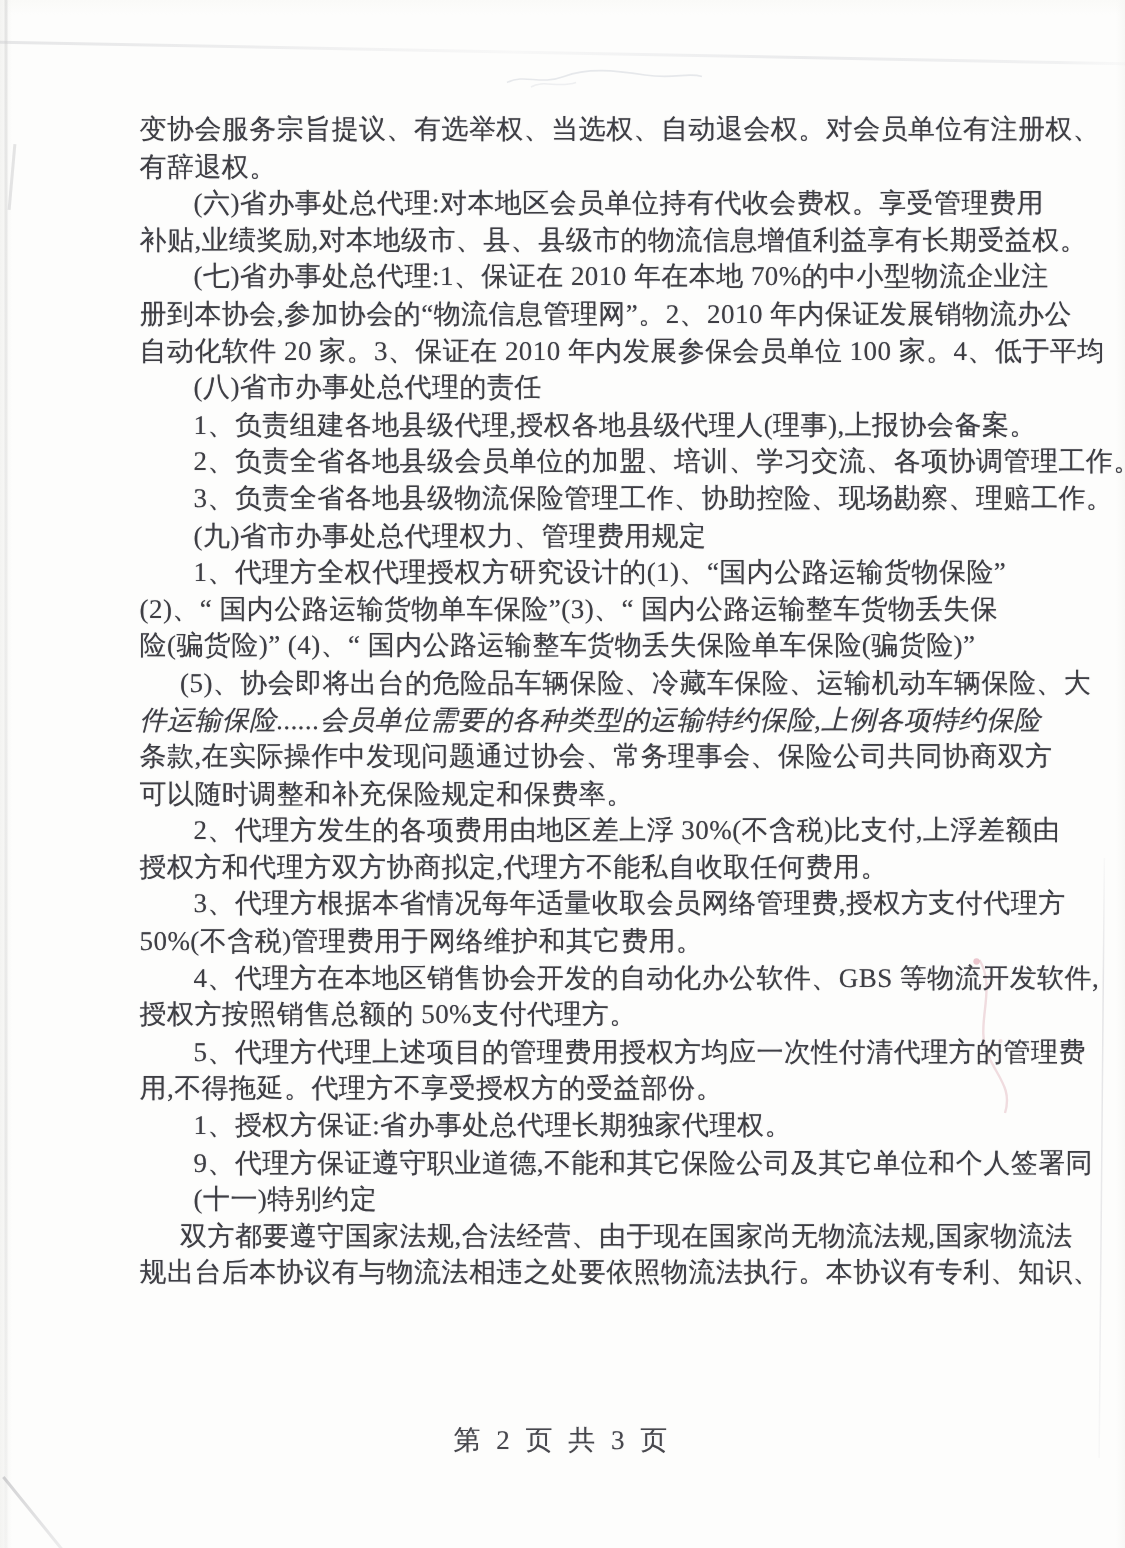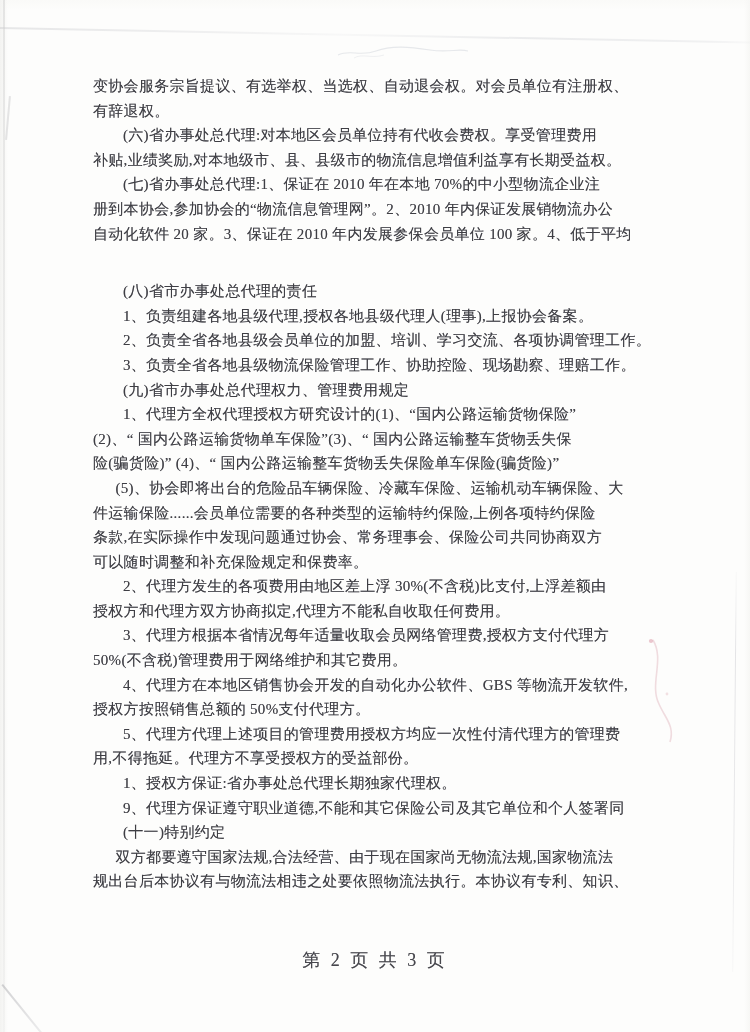--- a/index.html
+++ b/index.html
@@ -11,21 +11,21 @@
   .page{
     position:absolute;inset:0;
     background:
       linear-gradient(90deg,#f3f3f1 0px,rgba(255,255,255,0) 8px),
       linear-gradient(270deg,#f7f7f5 0px,rgba(255,255,255,0) 6px),
       linear-gradient(180deg,#fafaf8 0px,rgba(255,255,255,0) 10px),
       #fdfdfc;
   }
   .doc-body{
     position:absolute;left:93px;top:74px;width:576px;
-    font-size:15px;line-height:24.6px;
+    font-size:18px;line-height:24.6px;
     color:#3e3e44;letter-spacing:0.3px;
     text-shadow:0 0 0.6px rgba(70,70,78,0.55);
   }
   .line{white-space:nowrap;}
   .footer{
     position:absolute;left:0;right:0;top:948px;
     text-align:center;font-size:18px;color:#47474d;
     letter-spacing:3px;
     text-shadow:0 0 0.5px rgba(80,80,88,0.5);
   }
@@ -93,30 +93,30 @@
   </div>
 
   <div class="doc-body">
       <div class="line" style="padding-left: 0em;">变协会服务宗旨提议、有选举权、当选权、自动退会权。对会员单位有注册权、</div>
       <div class="line" style="padding-left: 0em;">有辞退权。</div>
       <div class="line" style="padding-left: 2em;">(六)省办事处总代理:对本地区会员单位持有代收会费权。享受管理费用</div>
       <div class="line" style="padding-left: 0em;">补贴,业绩奖励,对本地级市、县、县级市的物流信息增值利益享有长期受益权。</div>
       <div class="line" style="padding-left: 2em;">(七)省办事处总代理:1、保证在 2010 年在本地 70%的中小型物流企业注</div>
       <div class="line" style="padding-left: 0em;">册到本协会,参加协会的“物流信息管理网”。2、2010 年内保证发展销物流办公</div>
       <div class="line" style="padding-left: 0em;">自动化软件 20 家。3、保证在 2010 年内发展参保会员单位 100 家。4、低于平均</div>
-      <div class="line" style="padding-left: 2em; margin-top: 33px;">(八)省市办事处总代理的责任</div>
+      <div class="line" style="padding-left: 2em;">(八)省市办事处总代理的责任</div>
       <div class="line" style="padding-left: 2em;">1、负责组建各地县级代理,授权各地县级代理人(理事),上报协会备案。</div>
       <div class="line" style="padding-left: 2em;">2、负责全省各地县级会员单位的加盟、培训、学习交流、各项协调管理工作。</div>
       <div class="line" style="padding-left: 2em;">3、负责全省各地县级物流保险管理工作、协助控险、现场勘察、理赔工作。</div>
       <div class="line" style="padding-left: 2em;">(九)省市办事处总代理权力、管理费用规定</div>
       <div class="line" style="padding-left: 2em;">1、代理方全权代理授权方研究设计的(1)、“国内公路运输货物保险”</div>
       <div class="line" style="padding-left: 0em;">(2)、“ 国内公路运输货物单车保险”(3)、“ 国内公路运输整车货物丢失保</div>
       <div class="line" style="padding-left: 0em;">险(骗货险)”  (4)、“ 国内公路运输整车货物丢失保险单车保险(骗货险)”</div>
       <div class="line" style="padding-left: 1.5em;">(5)、协会即将出台的危险品车辆保险、冷藏车保险、运输机动车辆保险、大</div>
-      <div class="line" style="padding-left: 0em;">件运输保险......会员单位需要的各种类型的运输特约保险,上例各项特约保险</div>
+      <div class="line" style="padding-left: 0em; font-style: italic;">件运输保险......会员单位需要的各种类型的运输特约保险,上例各项特约保险</div>
       <div class="line" style="padding-left: 0em;">条款,在实际操作中发现问题通过协会、常务理事会、保险公司共同协商双方</div>
       <div class="line" style="padding-left: 0em;">可以随时调整和补充保险规定和保费率。</div>
       <div class="line" style="padding-left: 2em;">2、代理方发生的各项费用由地区差上浮 30%(不含税)比支付,上浮差额由</div>
       <div class="line" style="padding-left: 0em;">授权方和代理方双方协商拟定,代理方不能私自收取任何费用。</div>
       <div class="line" style="padding-left: 2em;">3、代理方根据本省情况每年适量收取会员网络管理费,授权方支付代理方</div>
       <div class="line" style="padding-left: 0em;">50%(不含税)管理费用于网络维护和其它费用。</div>
       <div class="line" style="padding-left: 2em;">4、代理方在本地区销售协会开发的自动化办公软件、GBS 等物流开发软件,</div>
       <div class="line" style="padding-left: 0em;">授权方按照销售总额的 50%支付代理方。</div>
       <div class="line" style="padding-left: 2em;">5、代理方代理上述项目的管理费用授权方均应一次性付清代理方的管理费</div>
       <div class="line" style="padding-left: 0em;">用,不得拖延。代理方不享受授权方的受益部份。</div>

